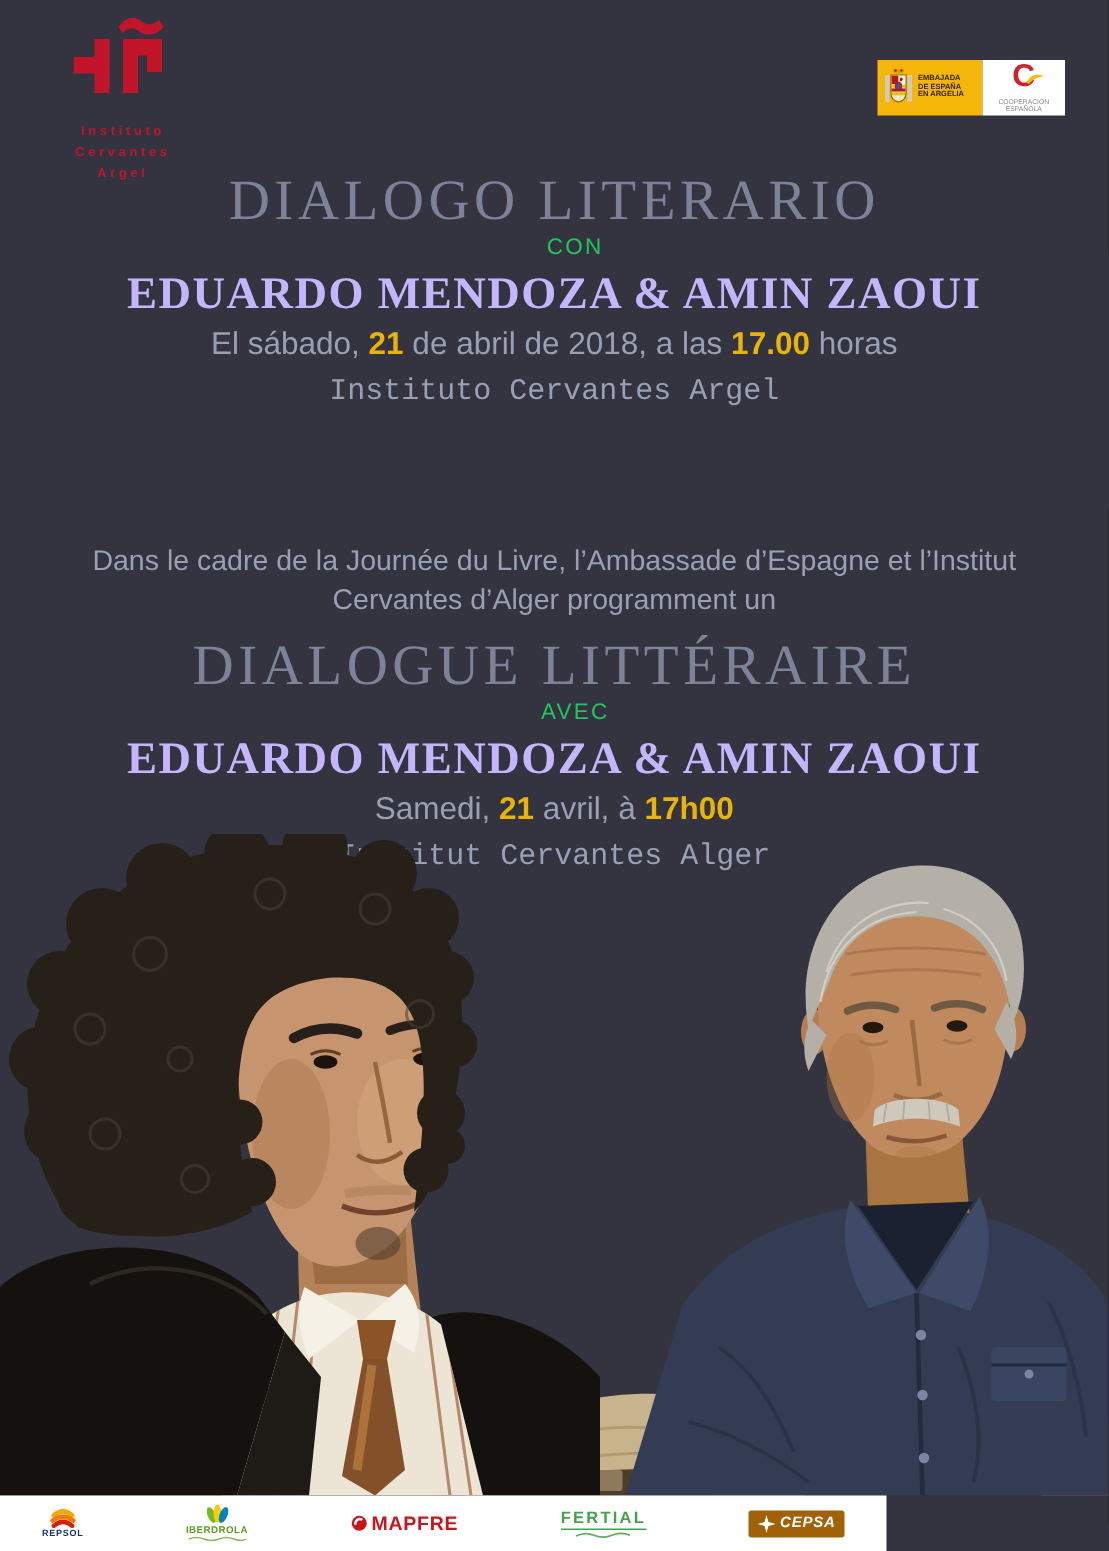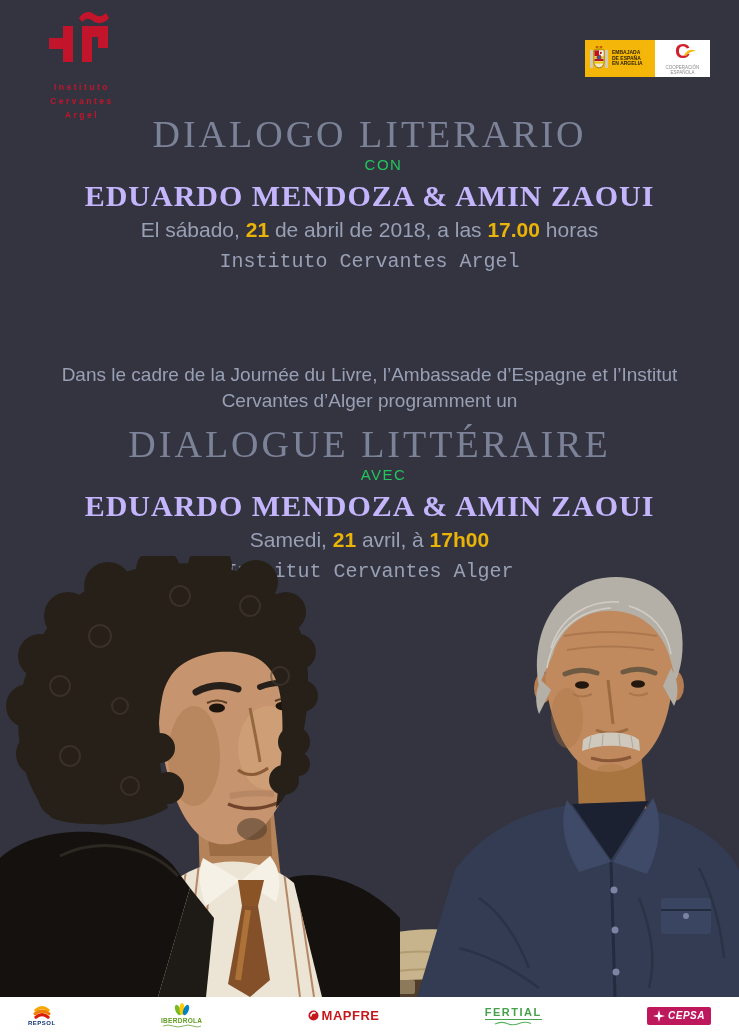--- a/index.html
+++ b/index.html
@@ -32,31 +32,31 @@
   .connector{font-size:15px;letter-spacing:1.5px;color:#22c55e;line-height:18px;padding-left:28px;}
   .names{font-family:"Liberation Serif",serif;font-weight:bold;font-size:30px;
     line-height:34px;letter-spacing:1px;color:#c4b5fd;margin-top:5px;}
   .dateline{font-size:21px;line-height:24px;color:#99a0b5;margin-top:5px;}
   .hl{color:#eab308;font-weight:bold;}
   .venue{font-size:20px;line-height:23px;color:#99a0b5;margin-top:8px;font-family:Liberation Mono, monospace;}
   
   .photo-left{position:absolute;left:0;top:556px;width:400px;height:441px;z-index:3;}
   .photo-right{position:absolute;right:0;top:568px;width:460px;height:429px;z-index:2;}
   
-  .footer{position:absolute;left:0;bottom:0;width:739px;height:37px;background:#ffffff;
+  .footer{position:absolute;left:0;bottom:0;width:591px;height:37px;background:#ffffff;
     z-index:5;display:flex;align-items:center;justify-content:space-between;
     padding:0 28px;box-sizing:border-box;}
   .sponsor{display:flex;flex-direction:column;align-items:center;justify-content:center;}
   .sp-repsol-label{font-size:6px;font-weight:bold;color:#123274;letter-spacing:.5px;margin-top:1px;}
   .sp-iber-label{font-size:6.5px;font-weight:bold;color:#5f9c1f;letter-spacing:.3px;margin-top:1px;}
   .sp-mapfre{flex-direction:row;}
   .sp-mapfre-label{font-size:13px;font-weight:bold;color:#c8161d;letter-spacing:.5px;margin-left:3px;}
   .sp-fertial-label{font-size:11px;font-weight:bold;color:#45a24b;letter-spacing:1.5px;
     border-bottom:1px solid #45a24b;padding-bottom:1px;}
-  .sp-cepsa{flex-direction:row;background:#be185d;border-radius:2px;
+  .sp-cepsa{flex-direction:row;background:#a16207;border-radius:2px;
     padding:3px 6px;}
   .sp-cepsa-label{font-size:10px;font-weight:bold;font-style:italic;color:#ffffff;
     letter-spacing:.5px;margin-left:3px;}
 </style>
 </head>
 <body>
 
 <div class="poster">
 
   <div class="ic-logo">

